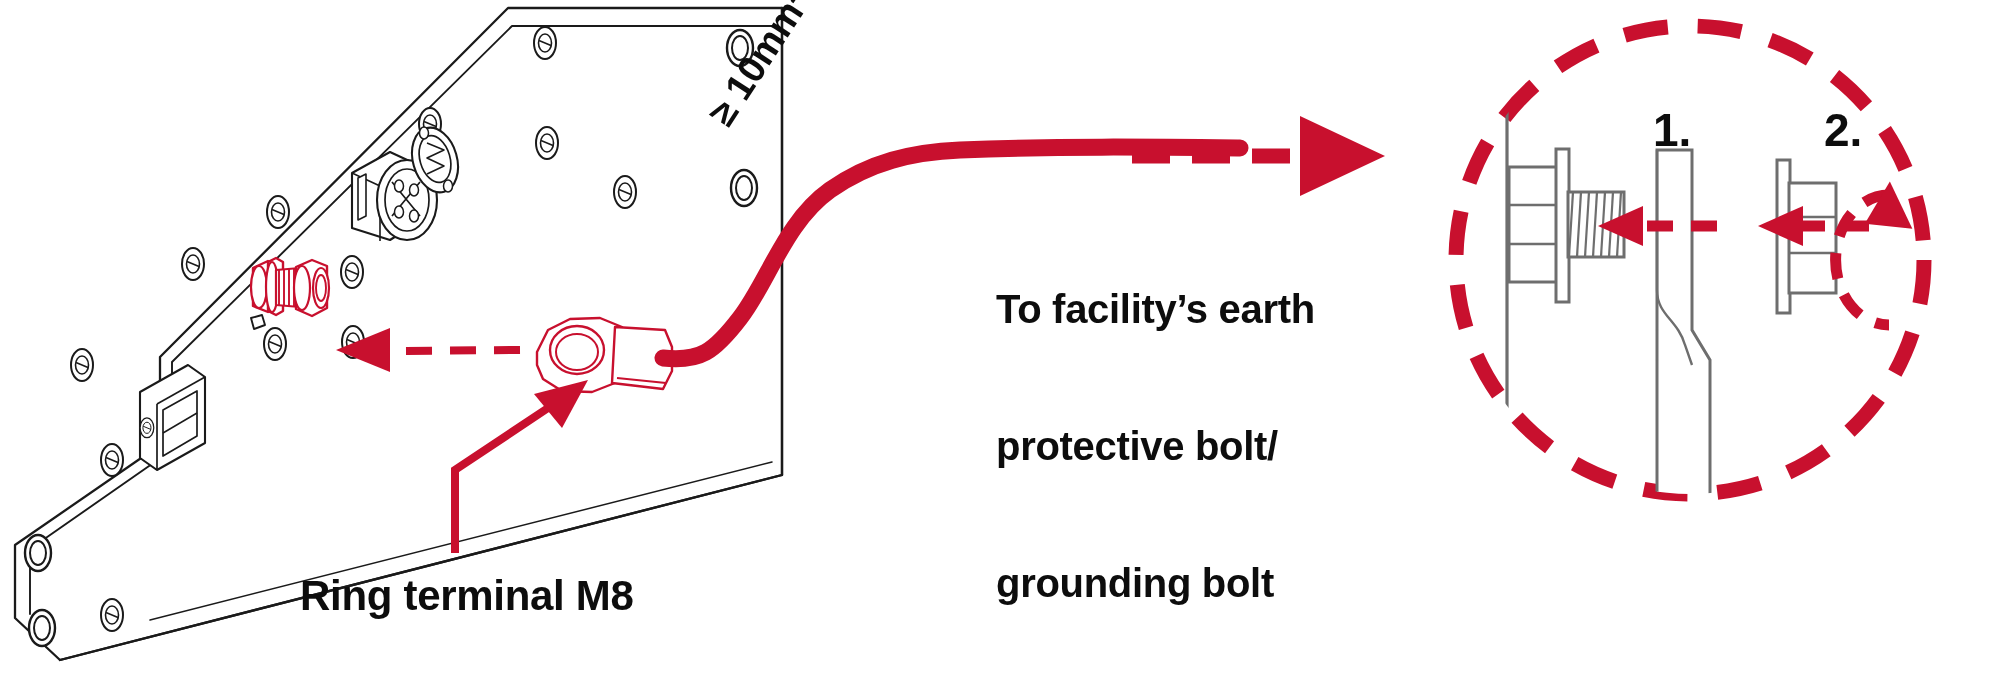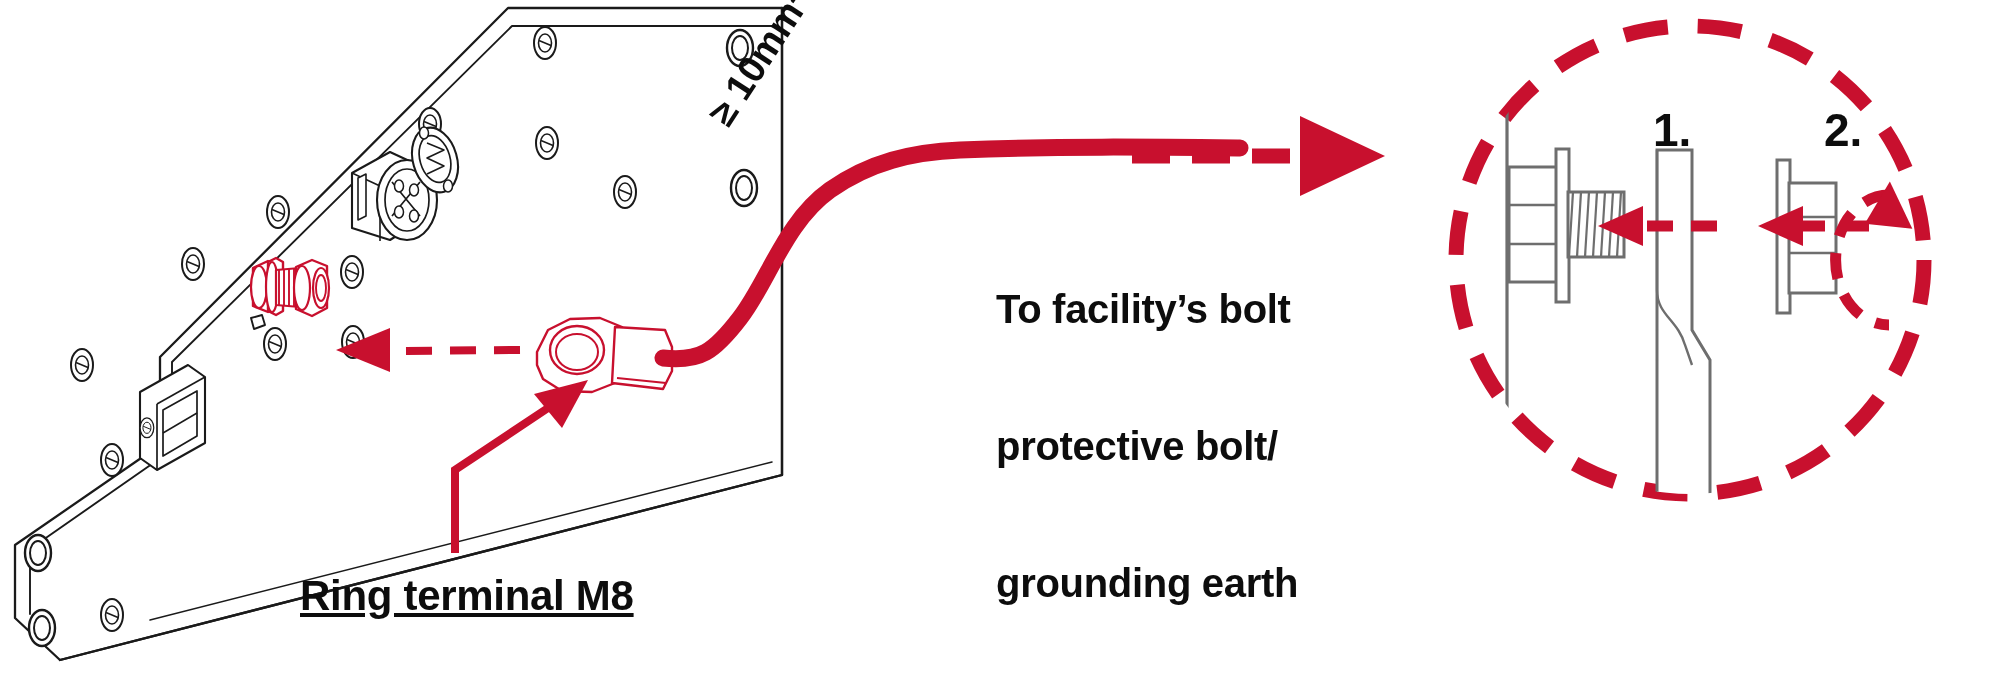--- a/index.html
+++ b/index.html
@@ -36,21 +36,20 @@
   }
   #label-facility {
     left: 996px;
     top: 196px;
     font-size: 40px;
   }
   #label-ring {
     left: 300px;
     top: 572px;
     font-size: 42px;
-    text-decoration: underline;
   }
   #label-gauge {
     left: 700px;
     top: 110px;
     font-size: 38px;
     transform: rotate(-57deg);
     transform-origin: left top;
   }
   #label-gauge sup {
     font-size: 0.62em;
@@ -263,23 +262,23 @@
         <line x1="1869" y1="226" x2="1798" y2="226" stroke="#C8102E" stroke-width="11" stroke-dasharray="26 18" stroke-linecap="butt"></line>
         <path d="M 1758 226 L 1803 206 L 1803 246 Z" fill="#C8102E"></path>
       </g>
 
     </g>
   </svg>
 
   <div class="txt" id="label-gauge"><span>≥ 10mm</span><sup>2</sup></div>
 
   <div class="txt" id="label-facility">
-    <div>To facility’s bolt</div>
+    <div>To facility’s earth</div>
     <div>protective bolt/</div>
-    <div>grounding earth</div>
+    <div>grounding bolt</div>
   </div>
 
   <div class="txt" id="label-ring">Ring terminal M8</div>
 
   <div class="step-num" id="step-1">1.</div>
   <div class="step-num" id="step-2">2.</div>
 
 </div>
 
 </body></html>

